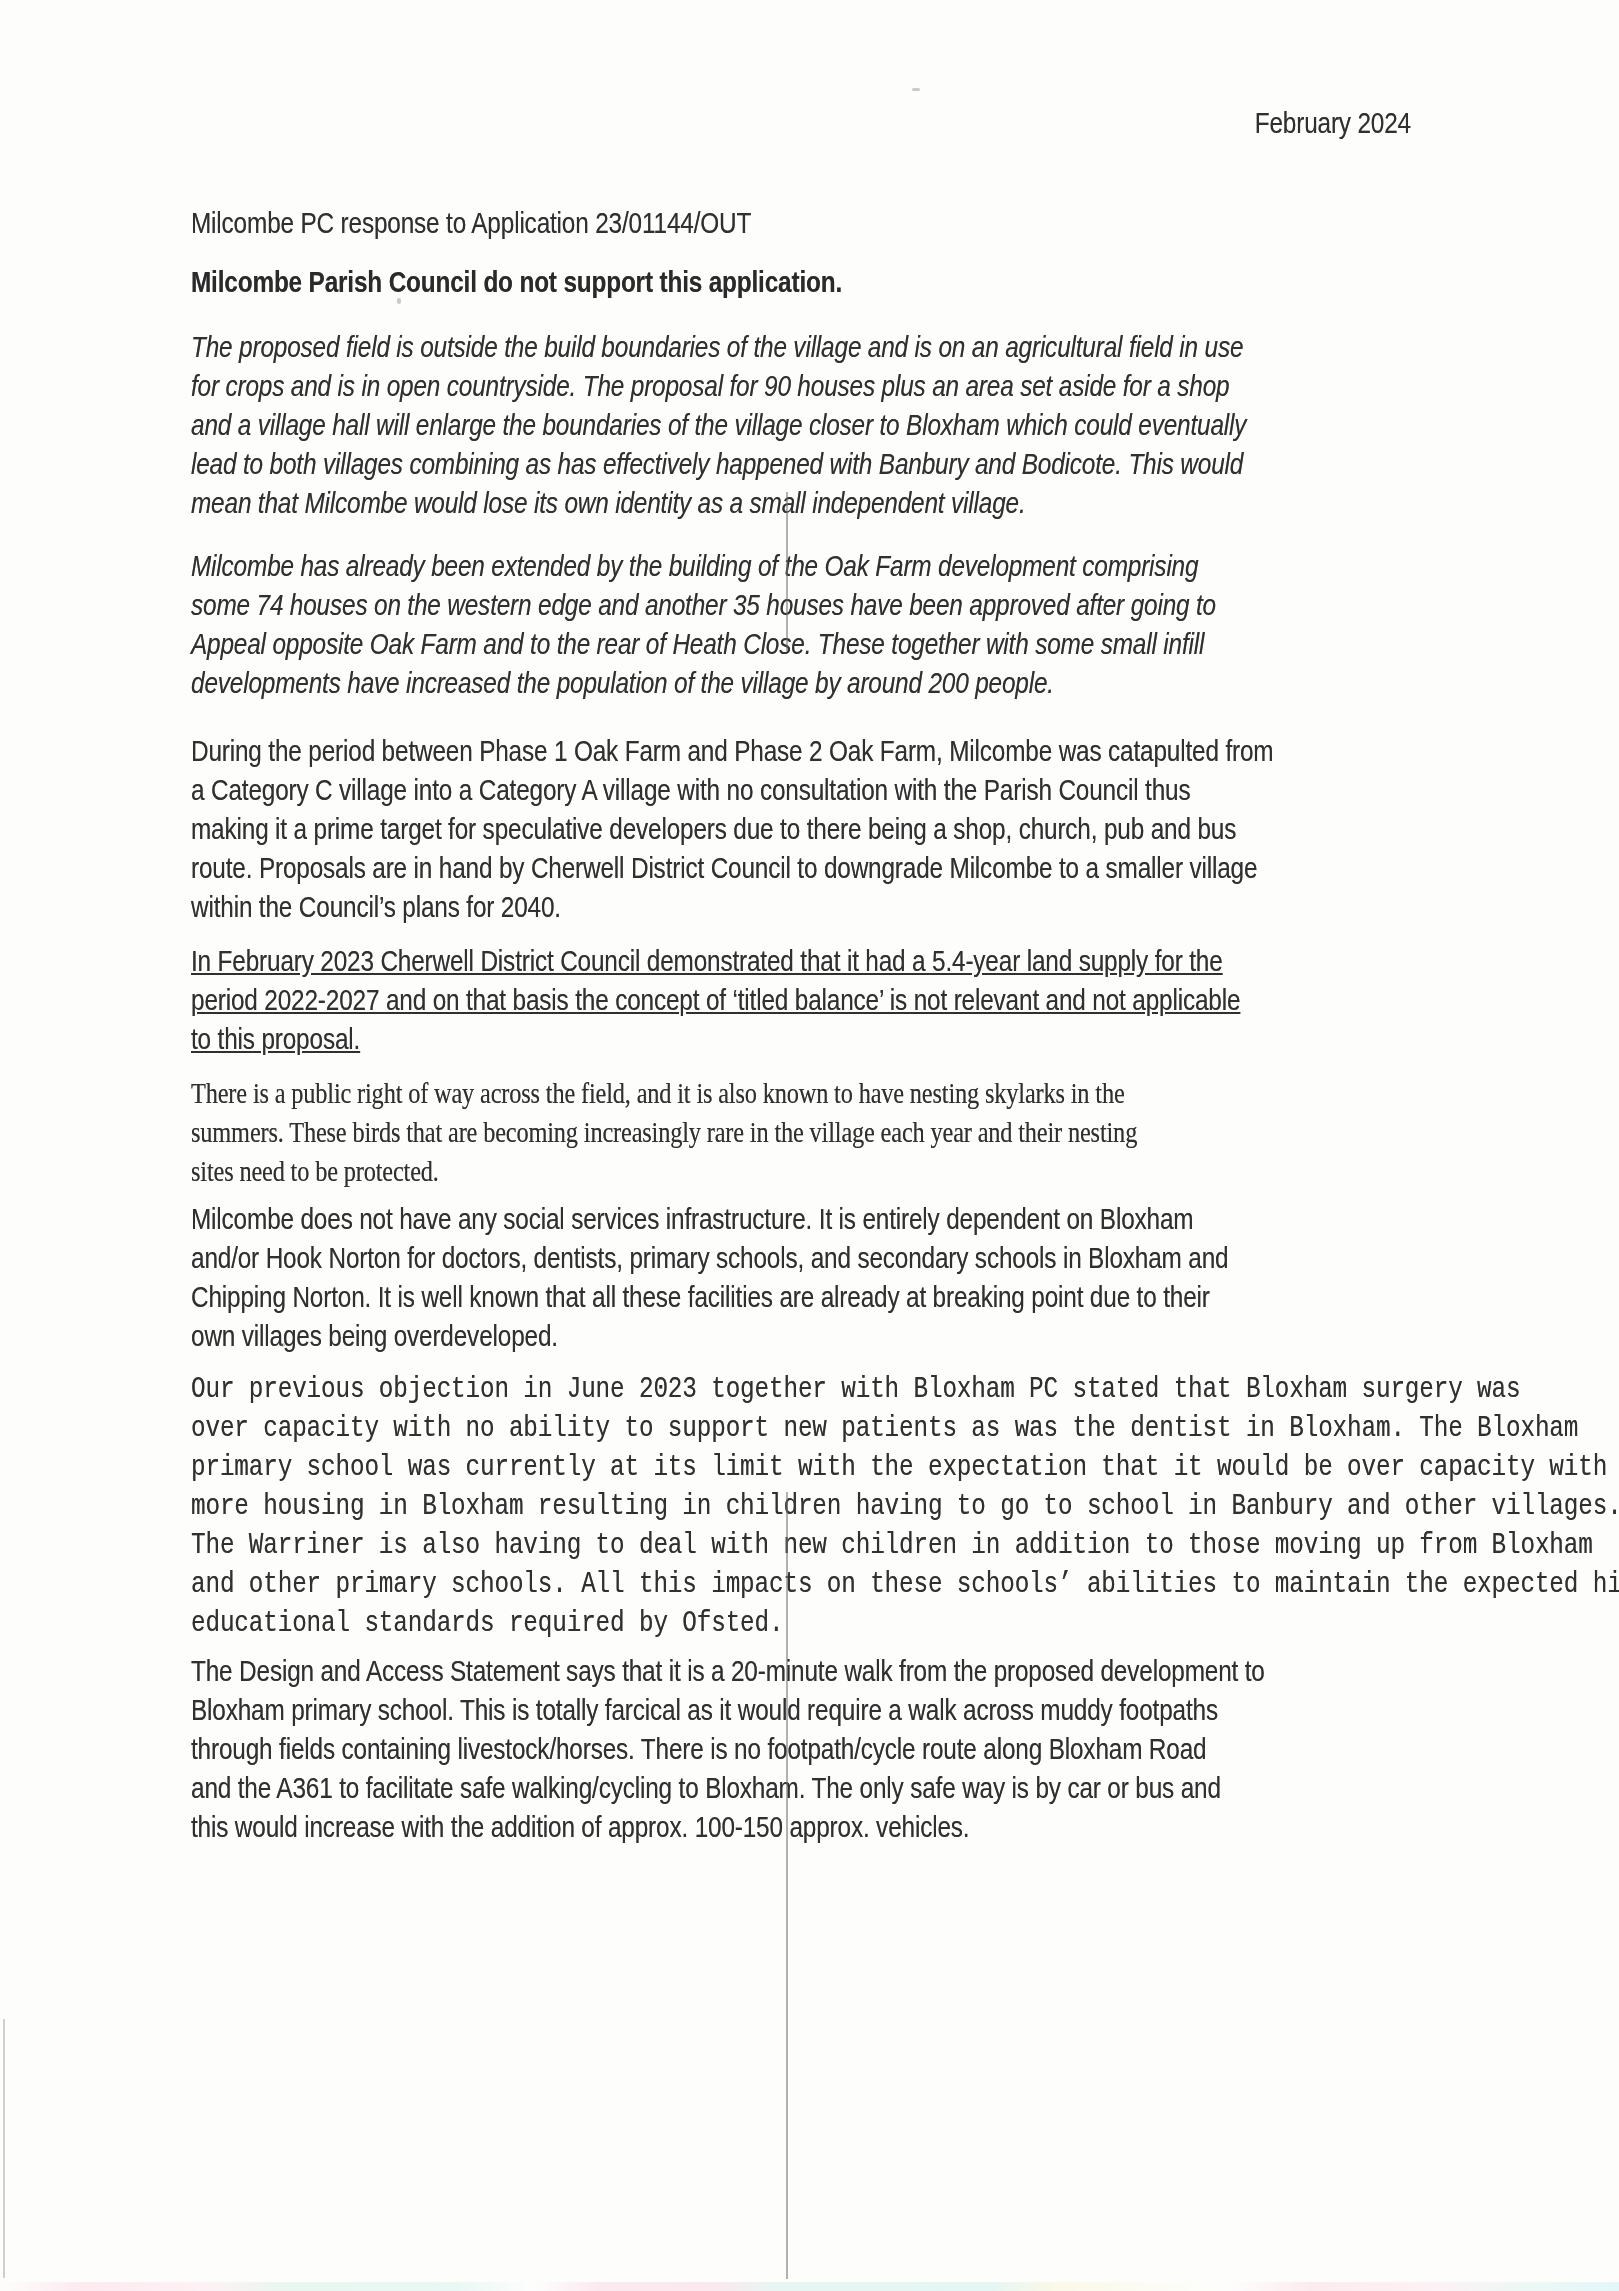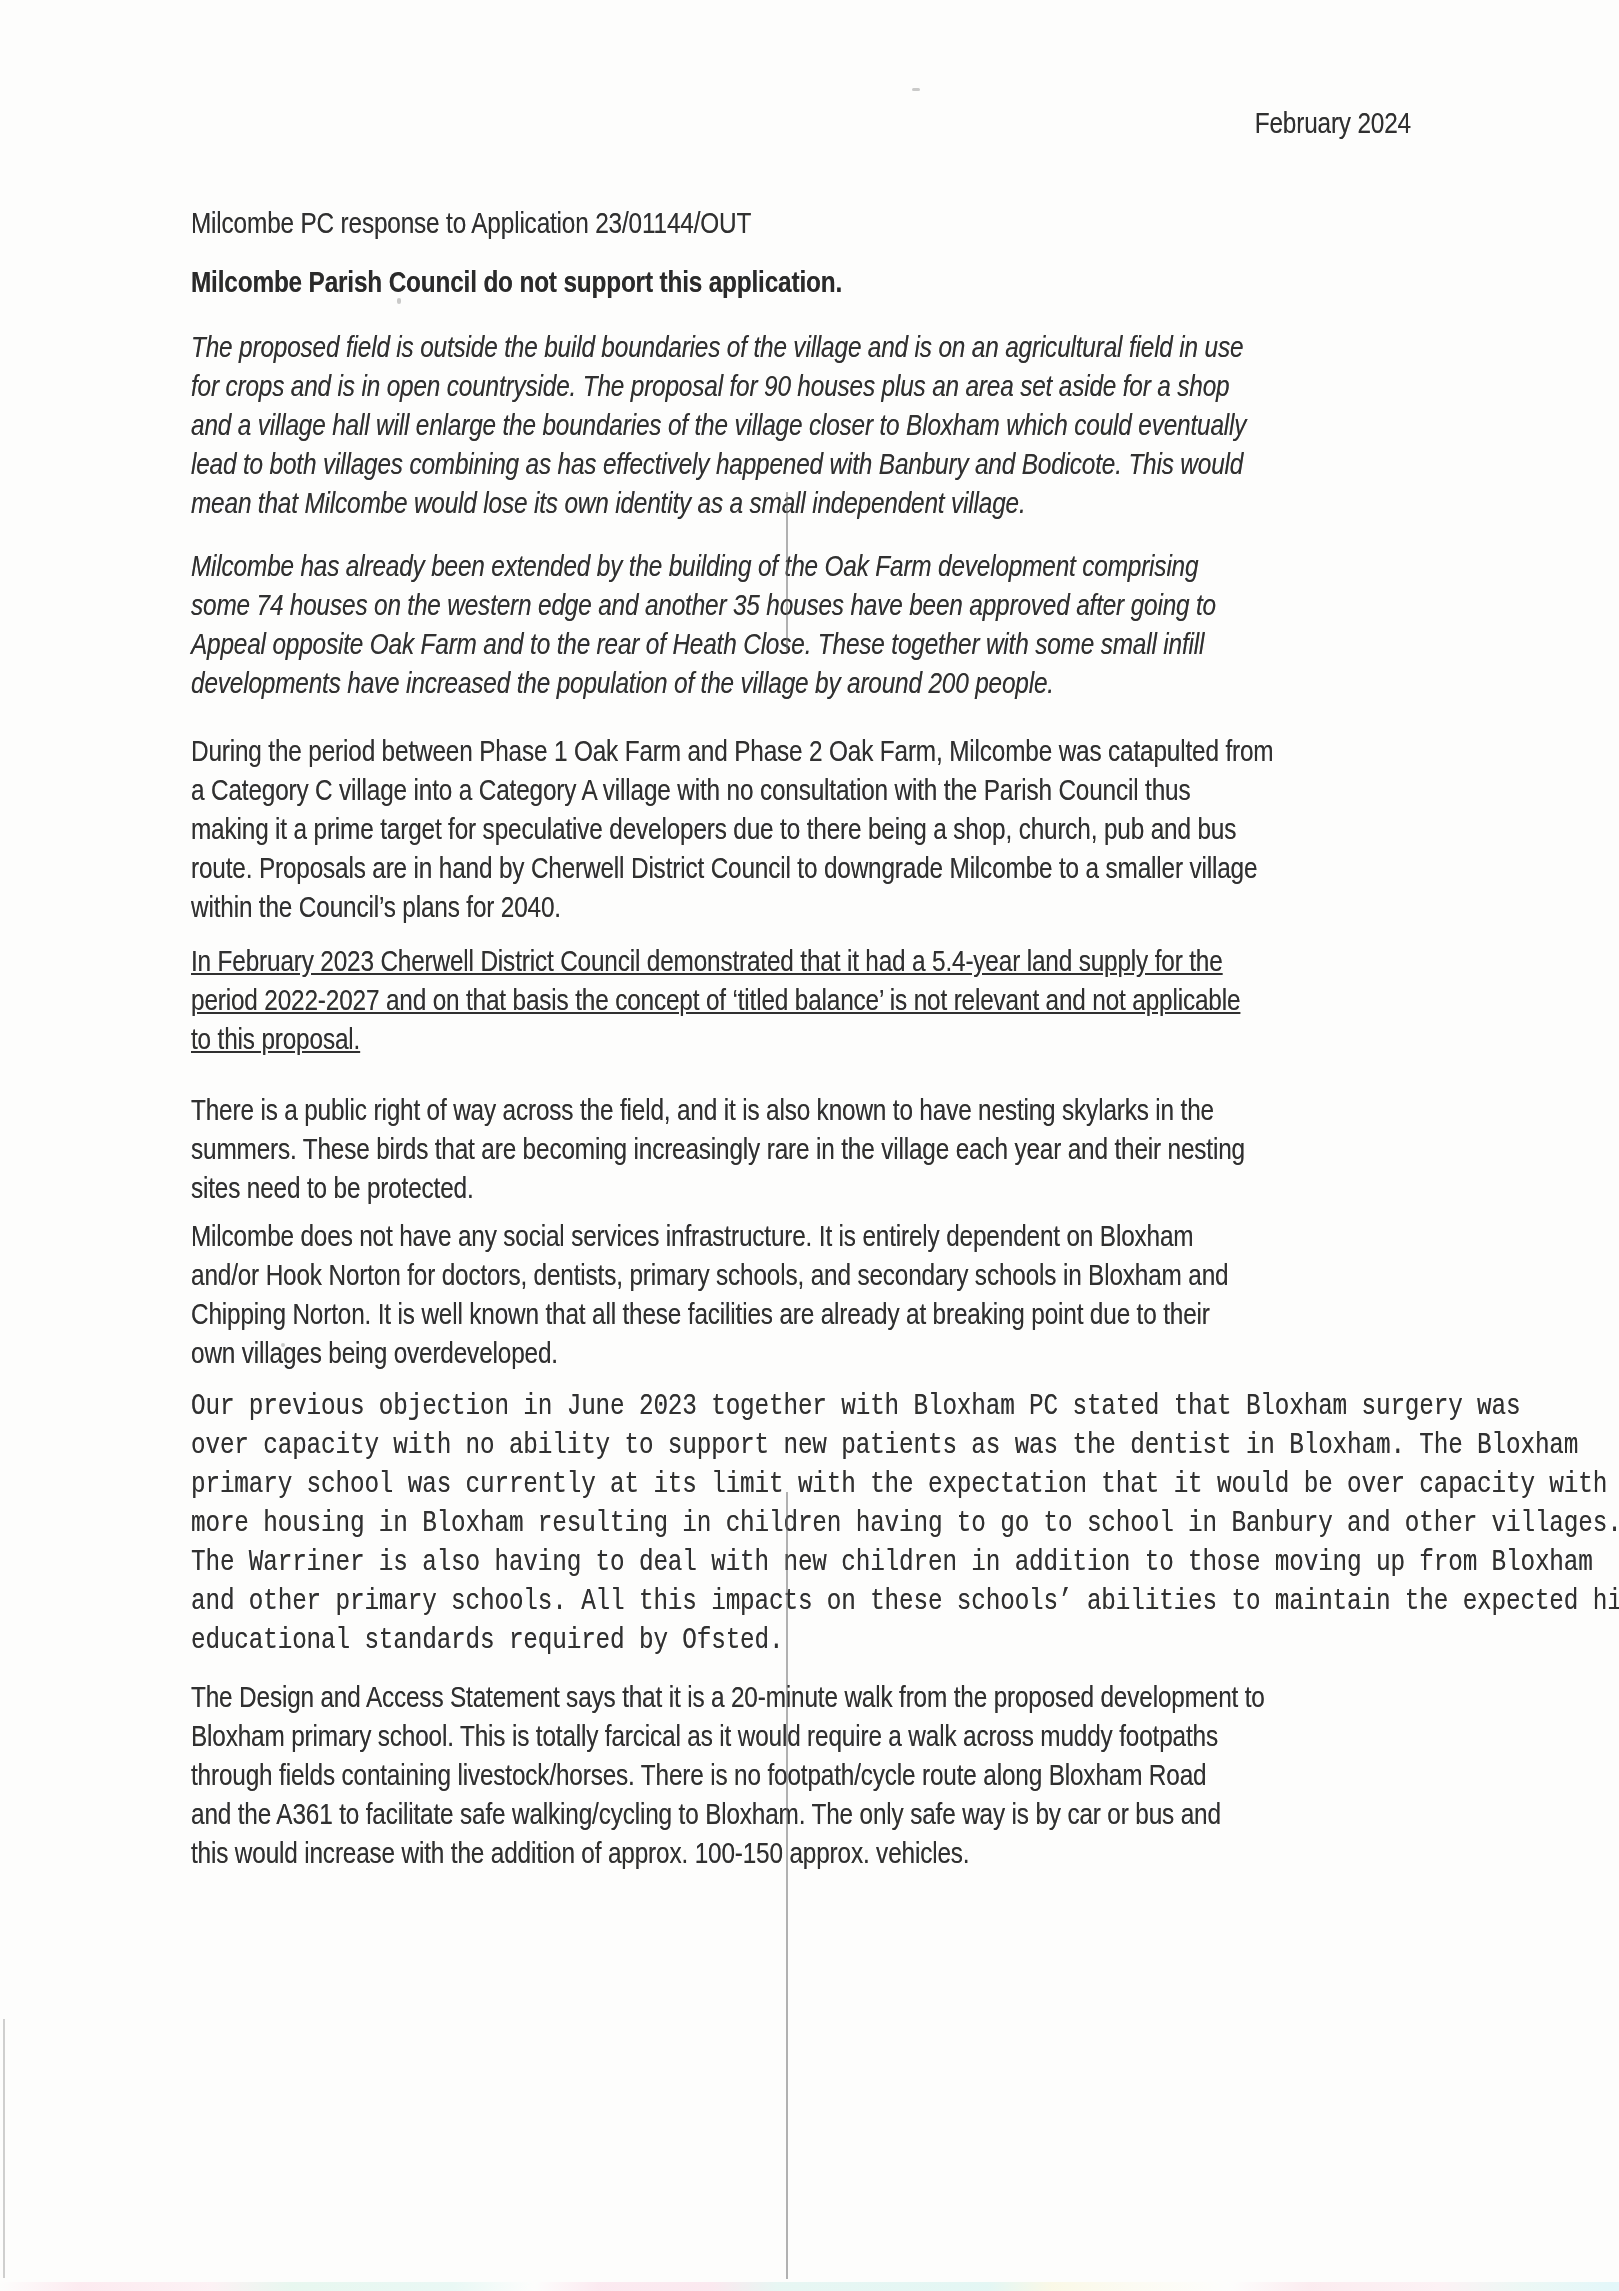--- a/index.html
+++ b/index.html
@@ -39,23 +39,23 @@
   }
   .bold{font-weight:700;color:var(--ink-bold);}
   .doc-title{margin-top:61px;}
   .doc-heading{margin-top:24.5px;}
   .doc-statement{margin-top:19.6px;}
   #paragraphs .para{margin-top:9px;}
   #paragraphs .para:nth-child(1){margin-top:26.5px;font-style:italic;}
   #paragraphs .para:nth-child(2){margin-top:23.5px;font-style:italic;}
   #paragraphs .para:nth-child(3){margin-top:29px;}
   #paragraphs .para:nth-child(4){margin-top:15px;text-decoration:underline;}
-  #paragraphs .para:nth-child(5){margin-top:32px;}
+  #paragraphs .para:nth-child(5){margin-top:15px;font-family:Liberation Serif, serif;}
   #paragraphs .para:nth-child(7){margin-top:14.7px;font-family:Liberation Mono, monospace;}
-  #paragraphs .para:nth-child(8){margin-top:18px;}
+  #paragraphs .para:nth-child(8){margin-top:9px;}
 
   
   .vline{
     position:absolute;
     width:2px;
     background:rgba(115,115,115,0.55);
   }
   #vline-upper{left:786px;top:492px;height:159px;}
   #vline-lower{left:786px;top:1492px;height:787px;}
   #left-edge-line{

